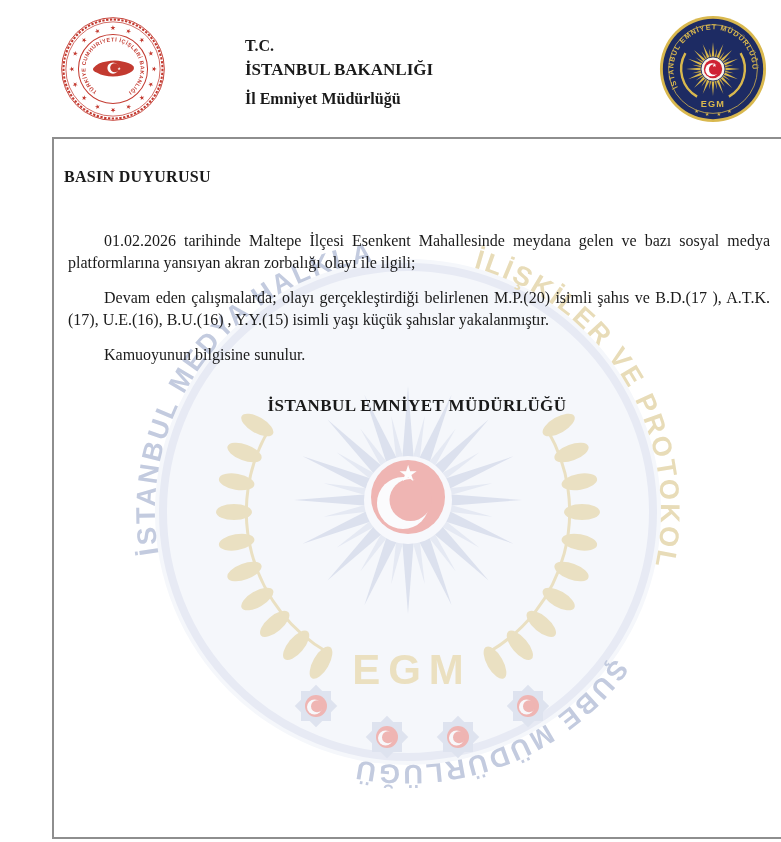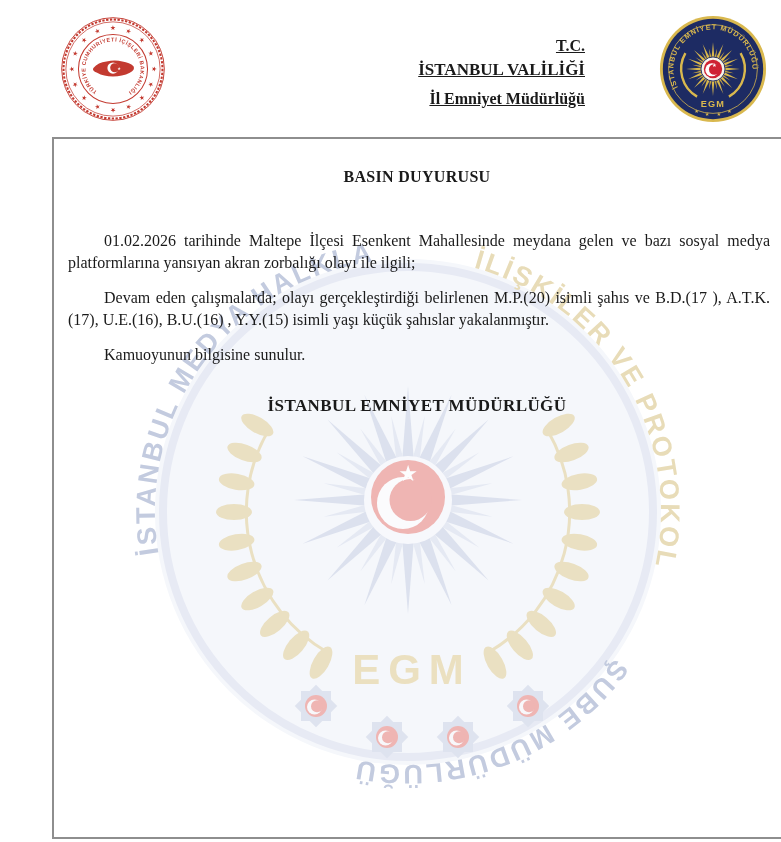--- a/index.html
+++ b/index.html
@@ -1,30 +1,30 @@
 <!DOCTYPE html>
 <html><head>
 <meta charset="utf-8">
 <style>
   html,body{margin:0;padding:0;background:#fff;}
   .page{position:relative;width:781px;height:842px;background:#fff;overflow:hidden;
         font-family:"Liberation Serif","DejaVu Serif",serif;color:#1a1a1a;}
   .hdr-logo{position:absolute;top:13px;}
   .hdr-logo.left{left:57px;}
   .hdr-logo.right{left:658px;top:14px;}
-  .hdr-text{position:absolute;left:245px;top:36px;width:340px;text-align:right;
-            font-weight:bold;line-height:20px;text-decoration:underline;}
+  .hdr-text{position:absolute;left:245px;top:36px;width:340px;text-align:left;
+            font-weight:bold;line-height:20px;}
   .hdr-tc{font-size:16px;}
   .hdr-l1{font-size:17px;margin-top:4px;}
   .hdr-l2{font-size:16px;margin-top:9px;}
   .wm{position:absolute;left:0;top:0;pointer-events:none;z-index:0;}
   .doc-box{position:absolute;left:52px;top:137px;width:740px;height:702px;
            box-sizing:border-box;border:2px solid #8e8e8e;background:transparent;
            padding:0 20px 0 10px;z-index:1;}
-  .doc-title{margin:29px 0 0 0;text-align:center;font-size:16px;font-weight:bold;
+  .doc-title{margin:29px 0 0 0;text-align:left;font-size:16px;font-weight:bold;
              letter-spacing:.3px;}
   .doc-body{margin-top:44px;}
   .para{margin:0 0 13px 4px;font-size:16px;line-height:22px;text-align:justify;
         text-indent:36px;}
   .signature{margin-top:30px;text-align:center;font-size:17px;font-weight:bold;
              letter-spacing:.4px;}
   .sans{font-family:"Liberation Sans","DejaVu Sans",sans-serif;}
 </style>
 </head>
 <body>
@@ -231,21 +231,21 @@
     <g>
       <use href="#badgestar" x="-17" y="46"></use>
       <use href="#badgestar" x="-6" y="49"></use>
       <use href="#badgestar" x="6" y="49"></use>
       <use href="#badgestar" x="17" y="46"></use>
     </g>
   </svg>
 
   <div class="hdr-text">
     <div class="hdr-tc">T.C.</div>
-    <div class="hdr-l1">İSTANBUL VALİLİĞİ</div>
+    <div class="hdr-l1">İSTANBUL BAKANLIĞI</div>
     <div class="hdr-l2">İl Emniyet Müdürlüğü</div>
   </div>
 
   <div class="doc-box">
     <h1 class="doc-title">BASIN DUYURUSU</h1>
     <div class="doc-body">
       <p class="para">01.02.2026 tarihinde Maltepe İlçesi Esenkent Mahallesinde meydana gelen ve bazı sosyal medya platformlarına yansıyan akran zorbalığı olayı ile ilgili;</p>
       <p class="para">Devam eden çalışmalarda; olayı gerçekleştirdiği belirlenen M.P.(20) isimli şahıs ve B.D.(17 ), A.T.K.(17), U.E.(16), B.U.(16) , Y.Y.(15) isimli yaşı küçük şahıslar yakalanmıştır.</p>
       <p class="para">Kamuoyunun bilgisine sunulur.</p>
       <div class="signature">İSTANBUL EMNİYET MÜDÜRLÜĞÜ</div>

